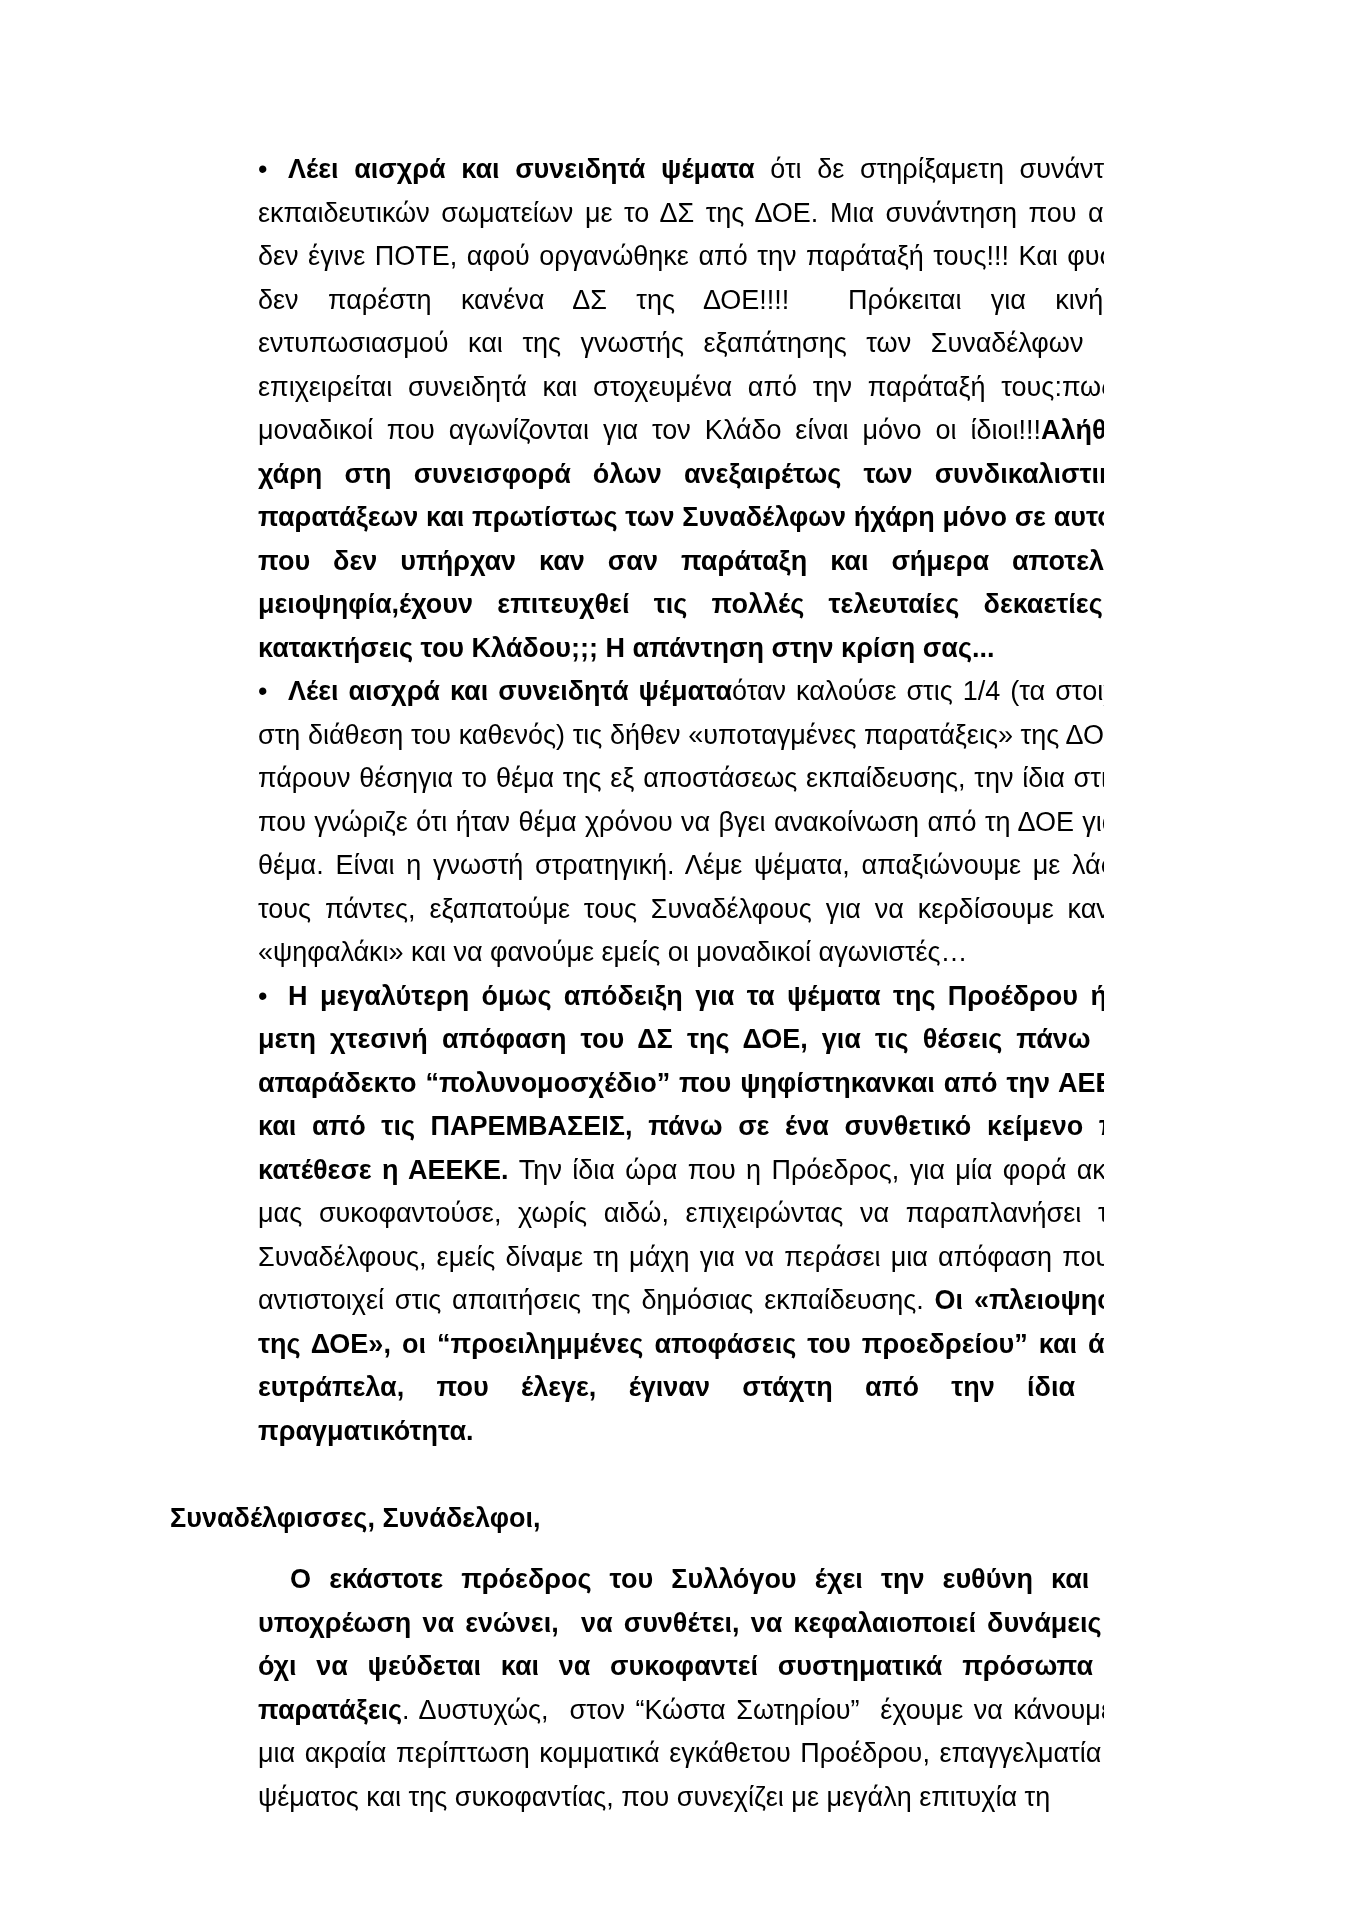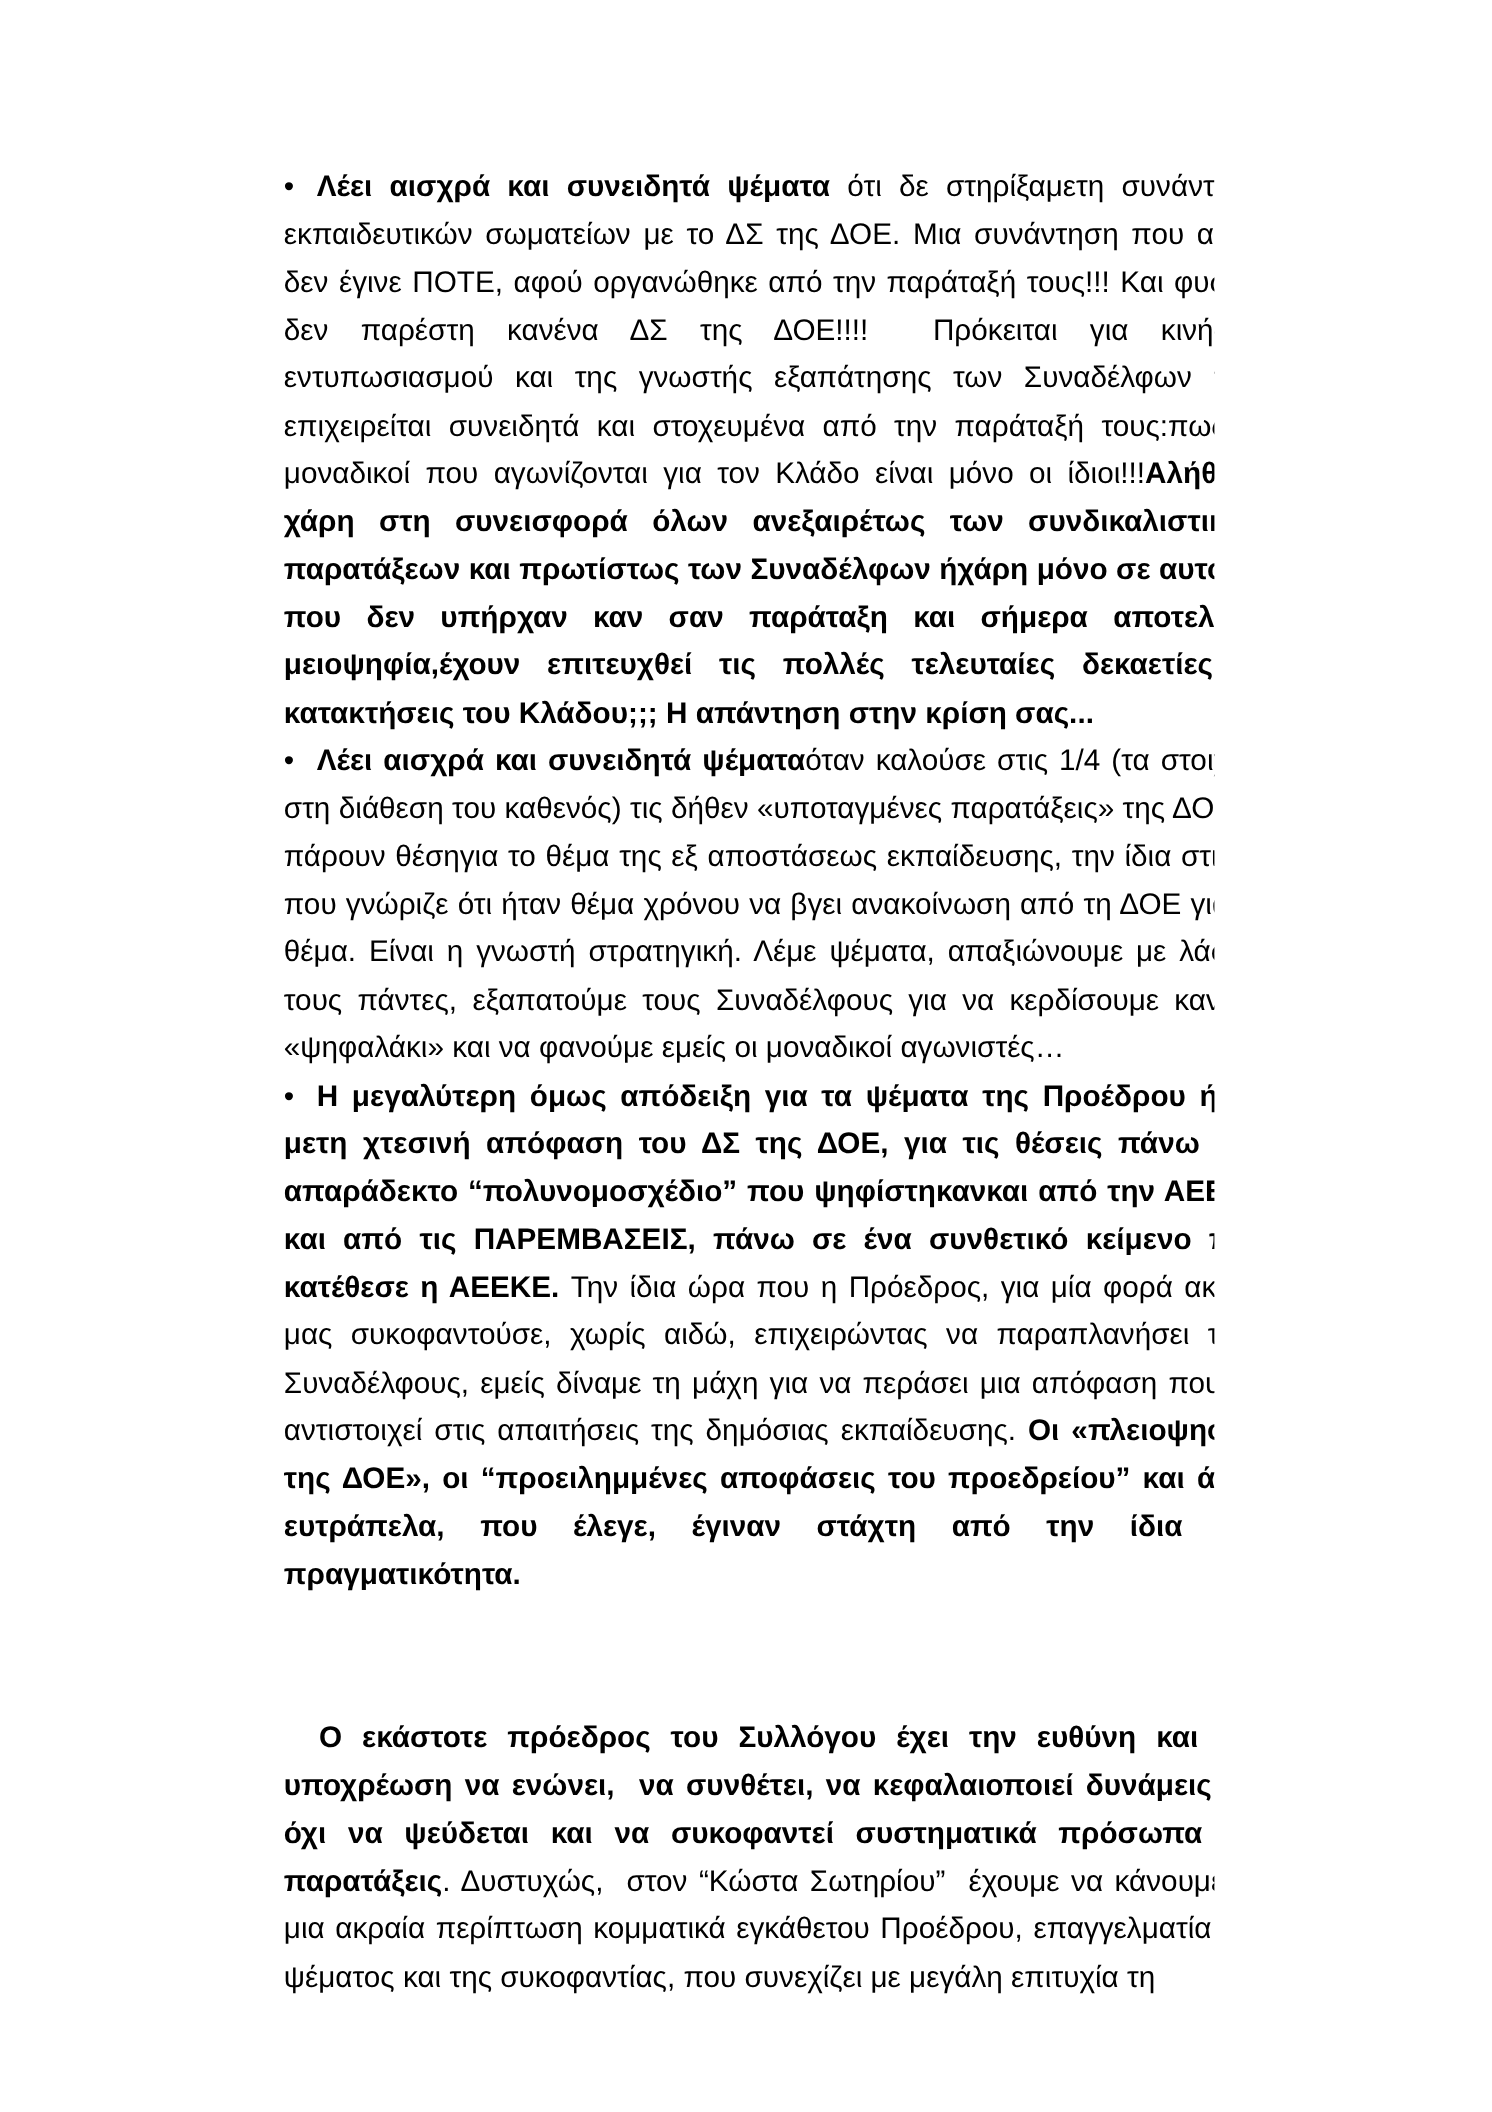--- a/index.html
+++ b/index.html
@@ -36,14 +36,15 @@
 </style>
 </head>
 <body>
 
 <div class="page">
   <div class="bullet-list" id="bullet-list">
       <div class="bullet-item"><span class="marker">•</span><span class="b">Λέει αισχρά και συνειδητά ψέματα </span><span>ότι δε στηρίξαμετη συνάντηση εκπαιδευτικών σωματείων με το ΔΣ της ΔΟΕ. Μια συνάντηση που απλά δεν έγινε ΠΟΤΕ, αφού οργανώθηκε από την παράταξή τους!!! Και φυσικά δεν παρέστη κανένα ΔΣ της ΔΟΕ!!!!&nbsp; Πρόκειται για κινήσεις εντυπωσιασμού και της γνωστής εξαπάτησης των Συναδέλφων που επιχειρείται συνειδητά και στοχευμένα από την παράταξή τους:πως οι μοναδικοί που αγωνίζονται για τον Κλάδο είναι μόνο οι ίδιοι!!!</span><span class="b">Αλήθεια, χάρη στη συνεισφορά όλων ανεξαιρέτως των συνδικαλιστικών παρατάξεων και πρωτίστως των Συναδέλφων ήχάρη μόνο σε αυτούς, που δεν υπήρχαν καν σαν παράταξη και σήμερα αποτελούν μειοψηφία,έχουν επιτευχθεί τις πολλές τελευταίες δεκαετίες οι κατακτήσεις του Κλάδου;;; Η απάντηση στην κρίση σας...</span></div>
       <div class="bullet-item"><span class="marker">•</span><span class="b">Λέει αισχρά και συνειδητά ψέματα</span><span>όταν καλούσε στις 1/4 (τα στοιχεία στη διάθεση του καθενός) τις δήθεν «υποταγμένες παρατάξεις» της ΔΟΕνα πάρουν θέσηγια το θέμα της εξ αποστάσεως εκπαίδευσης, την ίδια στιγμή που γνώριζε ότι ήταν θέμα χρόνου να βγει ανακοίνωση από τη ΔΟΕ για το θέμα. Είναι η γνωστή στρατηγική. Λέμε ψέματα, απαξιώνουμε με λάσπη τους πάντες, εξαπατούμε τους Συναδέλφους για να κερδίσουμε κανένα «ψηφαλάκι» και να φανούμε εμείς οι μοναδικοί αγωνιστές…</span></div>
       <div class="bullet-item"><span class="marker">•</span><span class="b">Η μεγαλύτερη όμως απόδειξη για τα ψέματα της Προέδρου ήρθε μετη χτεσινή απόφαση του ΔΣ της ΔΟΕ, για τις θέσεις πάνω στο απαράδεκτο “πολυνομοσχέδιο” που ψηφίστηκανκαι από την ΑΕΕΚΕ και από τις ΠΑΡΕΜΒΑΣΕΙΣ, πάνω σε ένα συνθετικό κείμενο που κατέθεσε η ΑΕΕΚΕ. </span><span>Την ίδια ώρα που η Πρόεδρος, για μία φορά ακόμη μας συκοφαντούσε, χωρίς αιδώ, επιχειρώντας να παραπλανήσει τους Συναδέλφους, εμείς δίναμε τη μάχη για να περάσει μια απόφαση που θα αντιστοιχεί στις απαιτήσεις της δημόσιας εκπαίδευσης. </span><span class="b">Οι «πλειοψηφίες της ΔΟΕ», οι “προειλημμένες αποφάσεις του προεδρείου” και άλλα ευτράπελα, που έλεγε, έγιναν στάχτη από την ίδια την πραγματικότητα.</span></div>
     </div>
+  <p class="salutation">Συναδέλφισσες, Συνάδελφοι,</p>
   <p class="closing" id="closing-paragraph"><span class="b">Ο εκάστοτε πρόεδρος του Συλλόγου έχει την ευθύνη και την υποχρέωση να ενώνει,&nbsp; να συνθέτει, να κεφαλαιοποιεί δυνάμεις και όχι να ψεύδεται και να συκοφαντεί συστηματικά πρόσωπα και παρατάξεις</span><span>. Δυστυχώς,&nbsp; στον “Κώστα Σωτηρίου”&nbsp; έχουμε να κάνουμε με μια ακραία περίπτωση κομματικά εγκάθετου Προέδρου, επαγγελματία του ψέματος και της συκοφαντίας, που συνεχίζει με μεγάλη επιτυχία τη</span></p>
 </div>
 
 </body></html>

